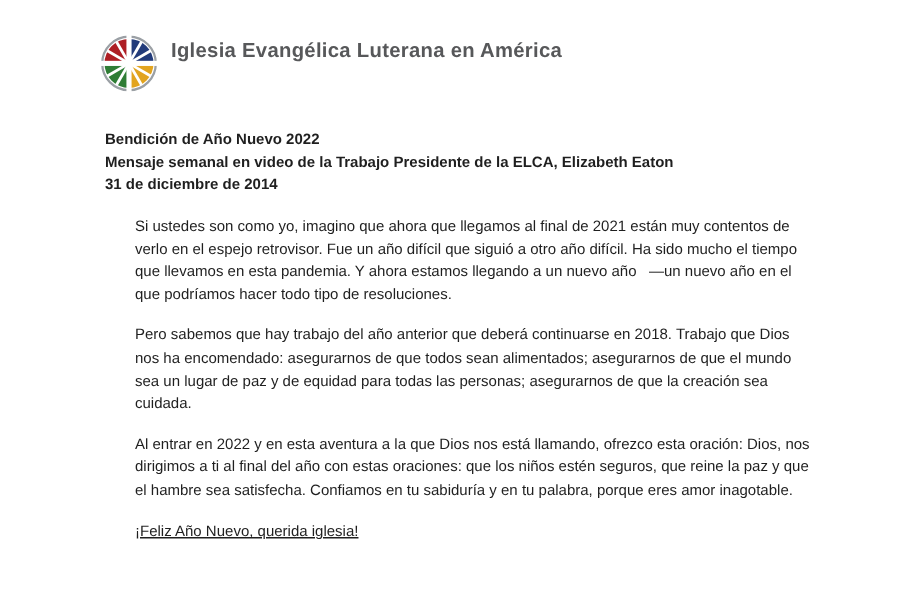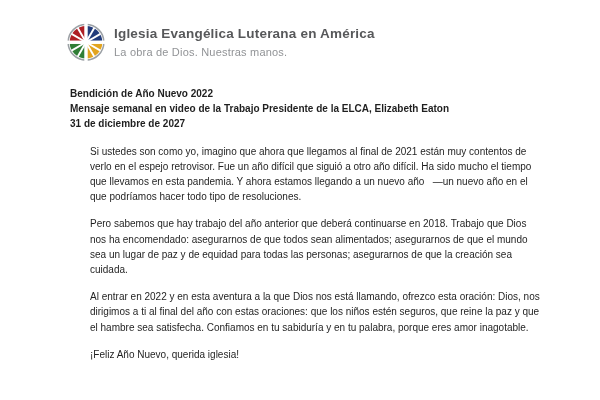--- a/index.html
+++ b/index.html
@@ -64,20 +64,21 @@
     margin: 10px 0 0 0;
     white-space: pre-wrap;
   }
   .doc-title + .doc-paragraph,
   .doc-paragraph + .doc-paragraph {
     margin-top: 12px;
     margin-left: 20px;
   }
   .closing {
     margin-top: 12px;
+    text-decoration: underline;
   }
 </style>
 </head>
 <body>
 
 <div class="page">
 
   <div class="letterhead">
     <svg class="logo" viewBox="0 0 100 106" aria-hidden="true">
 
@@ -97,29 +98,28 @@
         <line x1="50" y1="55" x2="12" y2="77"></line>
         <line x1="50" y1="55" x2="72" y2="93"></line>
         <line x1="50" y1="55" x2="88" y2="77"></line>
       </g>
 
       <rect x="45.5" y="0" width="9" height="106" fill="#FFFFFF"></rect>
       <rect x="0" y="50.5" width="100" height="9" fill="#FFFFFF"></rect>
     </svg>
     <div class="brand-text">
       <div class="brand-name">Iglesia Evangélica Luterana en América</div>
-      <div class="brand-tagline">La obra de Dios. Nuestras manos.</div>
     </div>
   </div>
 
   <div class="doc-body">
     <div class="doc-title">
       <p>Bendición de Año Nuevo 2022</p>
       <p>Mensaje semanal en video de la Trabajo Presidente de la ELCA, Elizabeth Eaton</p>
-      <p>31 de diciembre de 2027</p>
+      <p>31 de diciembre de 2014</p>
     </div>
     <p class="doc-paragraph">Si ustedes son como yo, imagino que ahora que llegamos al final de 2021 están muy contentos de verlo en el espejo retrovisor. Fue un año difícil que siguió a otro año difícil. Ha sido mucho el tiempo que llevamos en esta pandemia. Y ahora estamos llegando a un nuevo año   —un nuevo año en el que podríamos hacer todo tipo de resoluciones.</p>
     <p class="doc-paragraph">Pero sabemos que hay trabajo del año anterior que deberá continuarse en 2018. Trabajo que Dios nos ha encomendado: asegurarnos de que todos sean alimentados; asegurarnos de que el mundo sea un lugar de paz y de equidad para todas las personas; asegurarnos de que la creación sea cuidada.</p>
     <p class="doc-paragraph">Al entrar en 2022 y en esta aventura a la que Dios nos está llamando, ofrezco esta oración: Dios, nos dirigimos a ti al final del año con estas oraciones: que los niños estén seguros, que reine la paz y que el hambre sea satisfecha. Confiamos en tu sabiduría y en tu palabra, porque eres amor inagotable.</p>
     <p class="doc-paragraph closing">¡Feliz Año Nuevo, querida iglesia!</p>
   </div>
 
 </div>
 
 </body></html>

